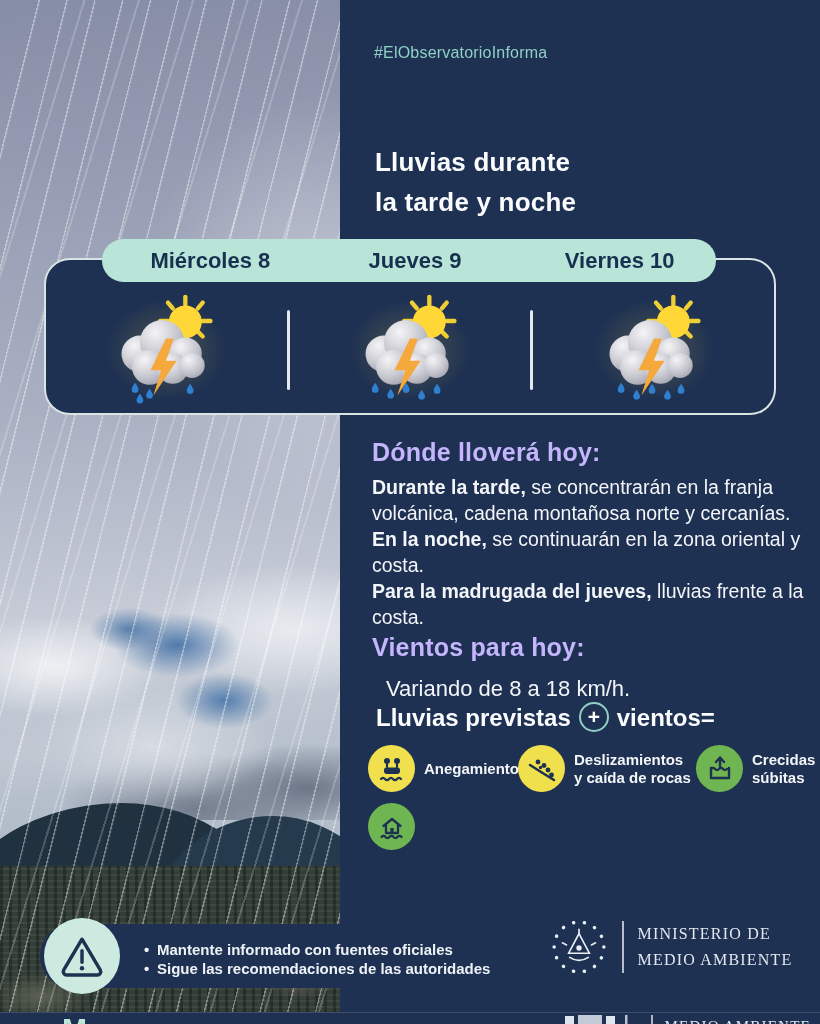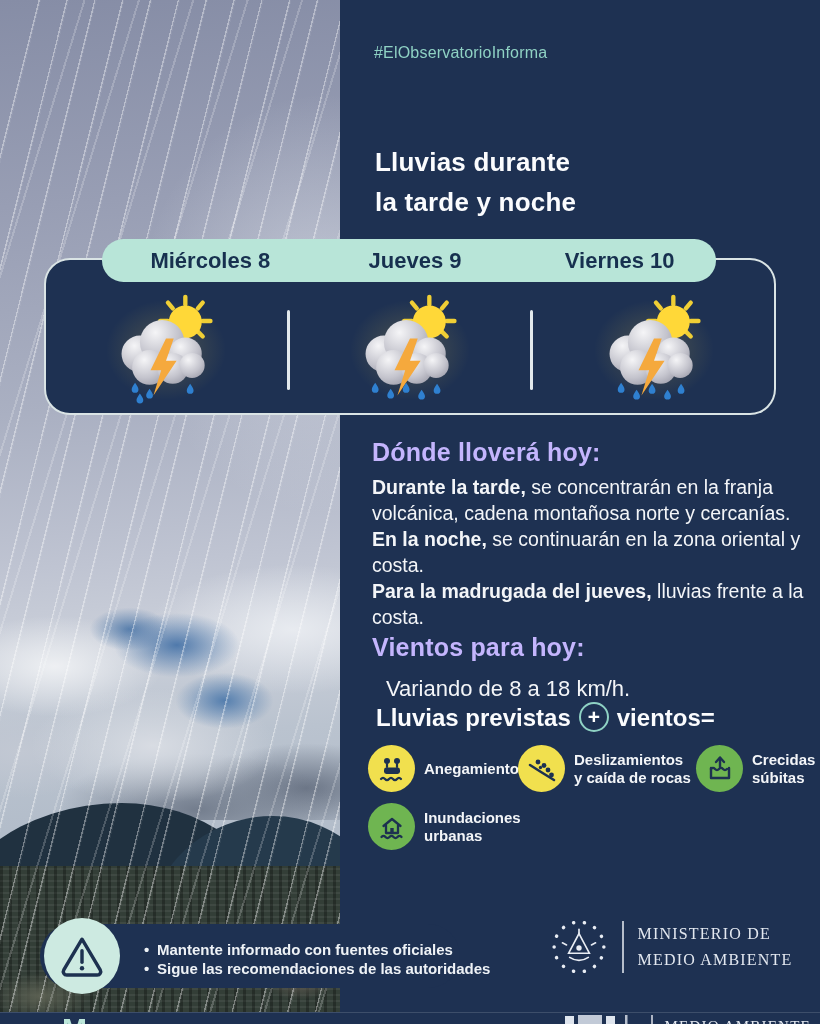--- a/index.html
+++ b/index.html
@@ -301,24 +301,20 @@
         <div class="hz-circle hz-green">
           <svg width="30" height="30" viewBox="0 0 30 30">
             <g stroke="#1d3150" stroke-width="2.3" fill="none" stroke-linecap="round" stroke-linejoin="round">
               <path d="M6.5 14 L15 7 L23.5 14"></path>
               <path d="M9 13.5 V21 H21 V13.5"></path>
               <path d="M4.5 25 q2 -2.2 4 0 t4 0 t4 0 t4 0 t4 0"></path>
             </g>
             <rect x="13.3" y="16" width="3.4" height="5" fill="#1d3150"></rect>
           </svg>
         </div>
-        <div class="hz-label">
-          <span>Inundaciones</span>
-            <span>urbanas</span>
-        </div>
       </div>
     </div>
   </div>
 
   <div class="advisory">
     <div class="adv-circle">
       <svg width="46" height="44" viewBox="0 0 48 44">
         <path d="M24 4.5 L43 36.5 a3.6 3.6 0 0 1 -3.1 5.4 H8.1 a3.6 3.6 0 0 1 -3.1 -5.4 Z" fill="none" stroke="#1d3150" stroke-width="3.6" stroke-linejoin="round"></path>
         <line x1="24" y1="16.5" x2="24" y2="28.5" stroke="#1d3150" stroke-width="3.6" stroke-linecap="round"></line>
         <circle cx="24" cy="34.8" r="2.3" fill="#1d3150"></circle>

